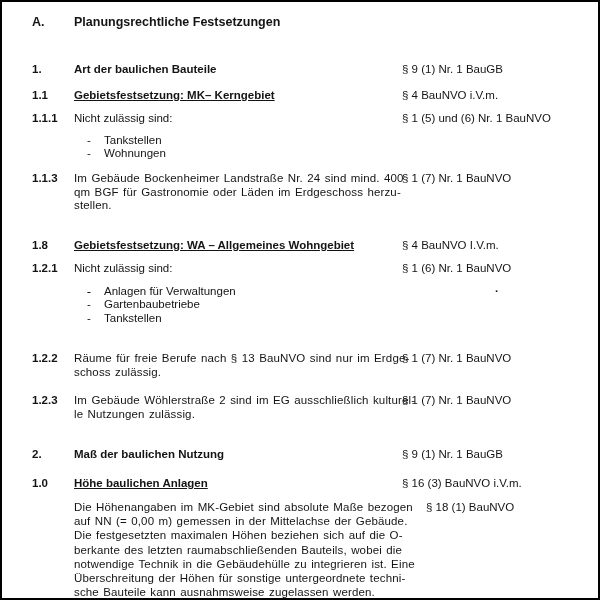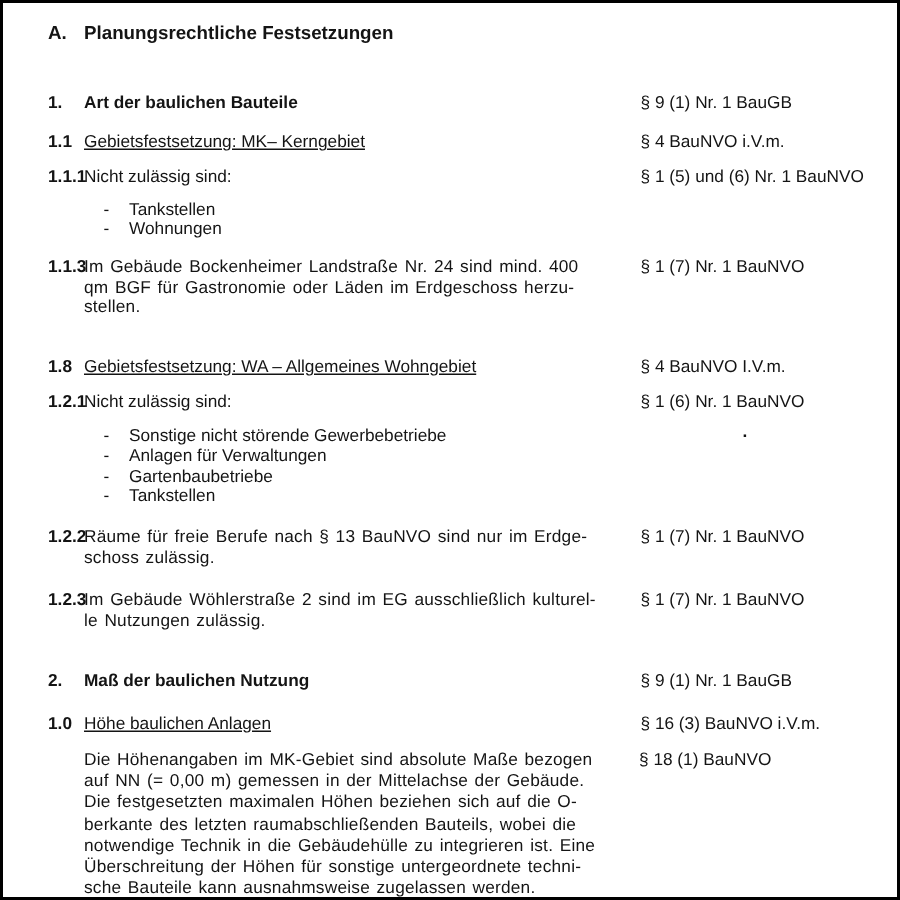--- a/index.html
+++ b/index.html
@@ -11,25 +11,25 @@
     background: #ffffff;
     border: 2px solid #000000;
     font-family: "Liberation Sans", "DejaVu Sans", sans-serif;
     font-size: 11.5px;
     line-height: 13.5px;
     color: #141414;
     overflow: hidden;
   }
   .row { position: absolute; left: 0; width: 100%; }
   .num  { position: absolute; left: 30px; top: 0; font-weight: bold; }
-  .body { position: absolute; left: 54px; top: 0; width: 366px; }
-  .ref  { position: absolute; left: 425px; top: 0; width: 170px; }
+  .body { position: absolute; left: 72px; top: 0; width: 366px; }
+  .ref  { position: absolute; left: 400px; top: 0; width: 170px; }
   .ref2 { position: absolute; left: 424px; top: 1px; width: 170px; }
   .bold { font-weight: bold; }
-  .u { text-decoration: underline; }
+  .u { text-decoration: underline; font-weight: bold; }
   .multiline { white-space: pre-line; letter-spacing: 0.15px; word-spacing: 1px; }
   .heading { font-size: 12.5px; }
   .bullets { margin-top: 8px; }
   .bullets.later { margin-top: 9px; }
   .bullet-line { position: relative; padding-left: 30px; }
   .bullet-line .dash { position: absolute; left: 13px; top: 0; }
   .para21 { line-height: 14.2px; }
   .artifact { position: absolute; left: 493px; top: 280px; font-weight: bold; }
 </style>
 </head>
@@ -86,21 +86,20 @@
     <span class="ref">§ 4 BauNVO I.V.m.</span>
   </div>
 
   <div class="row" style="top:260px">
     <span class="num">1.2.1</span>
     <div class="body">
       <span>Nicht zulässig sind:</span>
       <div class="bullets later">
         <div class="bullet-line">
           <span class="dash">-</span>
-          <span>Sonstige nicht störende Gewerbebetriebe</span>
         </div>
         <div class="bullet-line">
           <span class="dash">-</span>
           <span>Anlagen für Verwaltungen</span>
         </div>
         <div class="bullet-line">
           <span class="dash">-</span>
           <span>Gartenbaubetriebe</span>
         </div>
         <div class="bullet-line">

